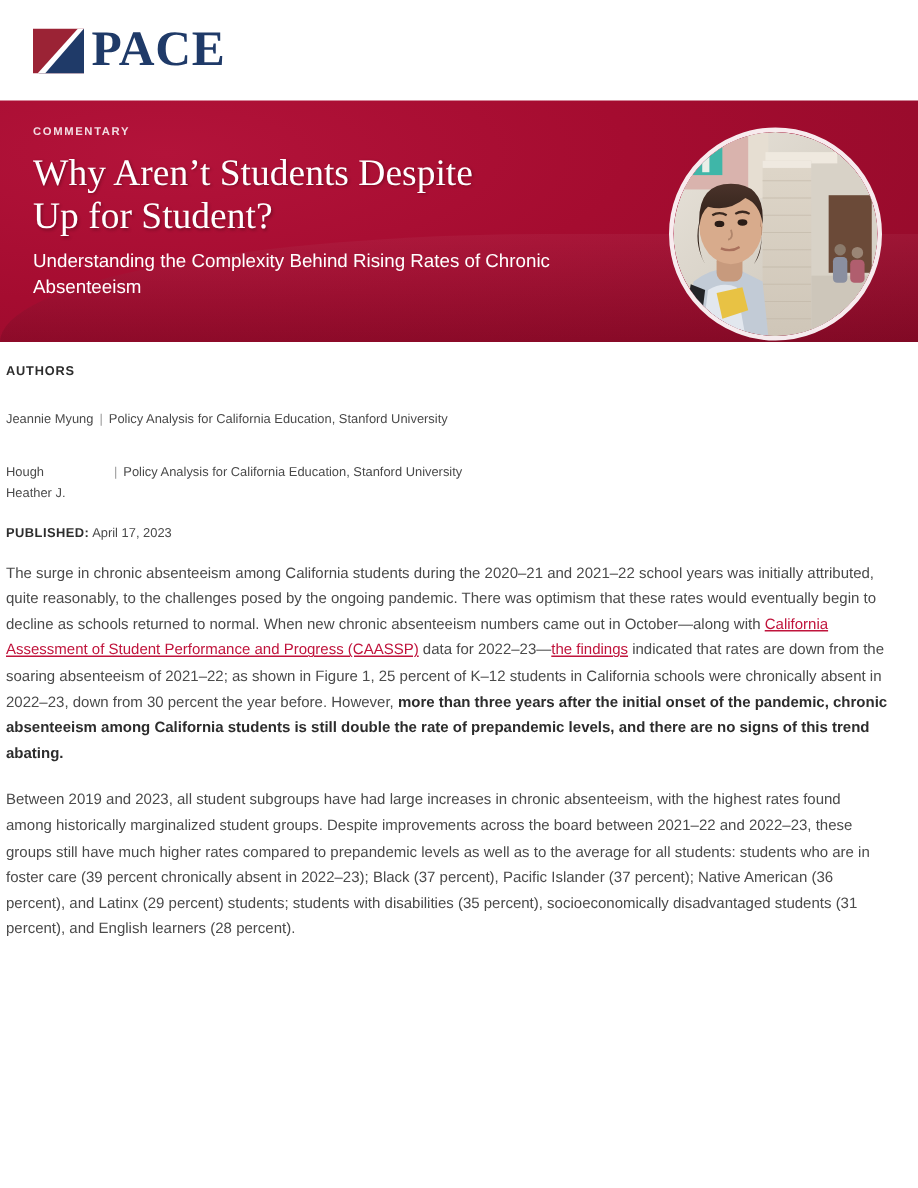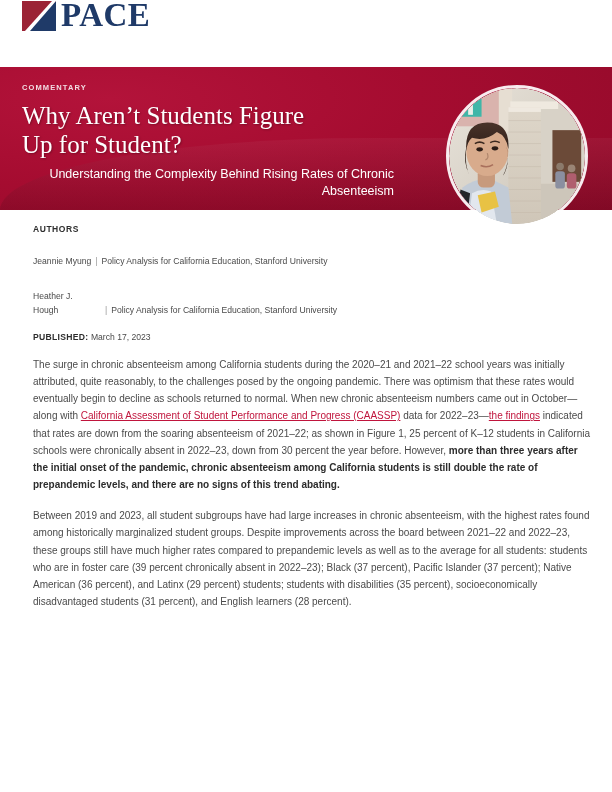--- a/index.html
+++ b/index.html
@@ -15,21 +15,21 @@
     font-family: "Liberation Sans", sans-serif;
     color: #3b3b3b;
     position: relative;
   }
 
   
   .logo-bar {
     height: 67px;
     background: #ffffff;
     display: flex;
-    align-items: flex-start;
+    align-items: center;
     padding-left: 22px;
     box-sizing: border-box;
   }
   .logo {
     display: flex;
     align-items: center;
   }
   .logo-mark {
     width: 34px;
     height: 30px;
@@ -42,21 +42,21 @@
     font-size: 33px;
     letter-spacing: 0.5px;
     color: #1f3a68;
     line-height: 1;
     margin-top: -1px;
   }
 
   
   .hero {
     position: relative;
-    height: 143px;
+    height: 161px;
     background:
       radial-gradient(120% 150% at 18% 22%, #b3133a 0%, #a50c30 42%, #8d0a28 100%);
     overflow: visible;
   }
   .hero-swoosh {
     position: absolute;
     left: 0; right: 0; bottom: 0;
     height: 72px;
     background: linear-gradient(to bottom, rgba(255,255,255,0.045), rgba(0,0,0,0.12));
     border-top-left-radius: 60% 100%;
@@ -87,21 +87,20 @@
     text-shadow: 1px 1px 2px rgba(0,0,0,0.28);
     max-width: 380px;
   }
   .hero-sub {
     font-size: 12.5px;
     line-height: 1.32;
     color: #ffffff;
     max-width: 372px;
     margin: 0;
     font-weight: normal;
-    text-align: right;
   }
 
   
   .hero-photo-wrap {
     position: absolute;
     right: 24px;
     top: 18px;
     width: 142px;
     height: 142px;
     border-radius: 50%;
@@ -112,21 +111,21 @@
   }
   .hero-photo {
     width: 100%;
     height: 100%;
     display: block;
     border-radius: 50%;
   }
 
   
   .content {
-    padding: 14px 19px 0 33px;
+    padding: 14px 19px 0 4px;
     box-sizing: border-box;
   }
   .section-label {
     font-size: 8.5px;
     font-weight: bold;
     letter-spacing: 0.55px;
     color: #2d2d2d;
     text-transform: uppercase;
     margin: 0 0 6px 0;
   }
@@ -189,21 +188,21 @@
     <span class="logo-word">PACE</span>
   </div>
 </div>
 
 <div class="hero">
   <div class="hero-swoosh"></div>
 
   <div class="hero-inner">
     <div class="eyebrow">COMMENTARY</div>
     <h1 class="hero-title">
-      <span>Why Aren’t Students Figure</span><br>
+      <span>Why Aren’t Students Despite</span><br>
       <span>Up for Student?</span>
     </h1>
     <p class="hero-sub">Understanding the Complexity Behind Rising Rates of Chronic Absenteeism</p>
   </div>
 
   <div class="hero-photo-wrap">
     <svg class="hero-photo" viewBox="0 0 142 142" preserveAspectRatio="xMidYMid slice">
       <defs>
         <clipPath id="circ">
             <circle cx="71" cy="71" r="71"></circle>
@@ -283,28 +282,28 @@
 
 <div class="content">
 
   <div class="section-label">AUTHORS</div>
 
   <div class="author-row">
     <span>Jeannie Myung</span><span class="sep">|</span><span>Policy Analysis for California Education, Stanford University</span>
   </div>
 
   <div class="author-row author-block-2">
-    <div>Heather J.</div>
     <div>
       <span class="author-name-col">Hough</span><span class="sep">|</span><span>Policy Analysis for California Education, Stanford University</span>
     </div>
+    <div>Heather J.</div>
   </div>
 
   <div class="published">
     <b><span>PUBLISHED</span>:</b>
-    <span>March 17, 2023</span>
+    <span>April 17, 2023</span>
   </div>
 
   <p class="para"><span>The surge in chronic absenteeism among California students during the 2020–21 and 2021–22 school years was initially attributed, quite reasonably, to the challenges posed by the ongoing pandemic. There was optimism that these rates would eventually begin to decline as schools returned to normal. When new chronic absenteeism numbers came out in October—along with </span><a href="#" class="link">California Assessment of Student Performance and Progress (CAASSP)</a><span> data for 2022–23—</span><a href="#" class="link">the findings</a><span> indicated that rates are down from the soaring absenteeism of 2021–22; as shown in Figure 1, 25 percent of K–12 students in California schools were chronically absent in 2022–23, down from 30 percent the year before. However, </span><b class="bold">more than three years after the initial onset of the pandemic, chronic absenteeism among California students is still double the rate of prepandemic levels, and there are no signs of this trend abating.</b></p>
 
   <p class="para">Between 2019 and 2023, all student subgroups have had large increases in chronic absenteeism, with the highest rates found among historically marginalized student groups. Despite improvements across the board between 2021–22 and 2022–23, these groups still have much higher rates compared to prepandemic levels as well as to the average for all students: students who are in foster care (39 percent chronically absent in 2022–23); Black (37 percent), Pacific Islander (37 percent); Native American (36 percent), and Latinx (29 percent) students; students with disabilities (35 percent), socioeconomically disadvantaged students (31 percent), and English learners (28 percent).</p>
 
 </div>
 
 </body></html>

